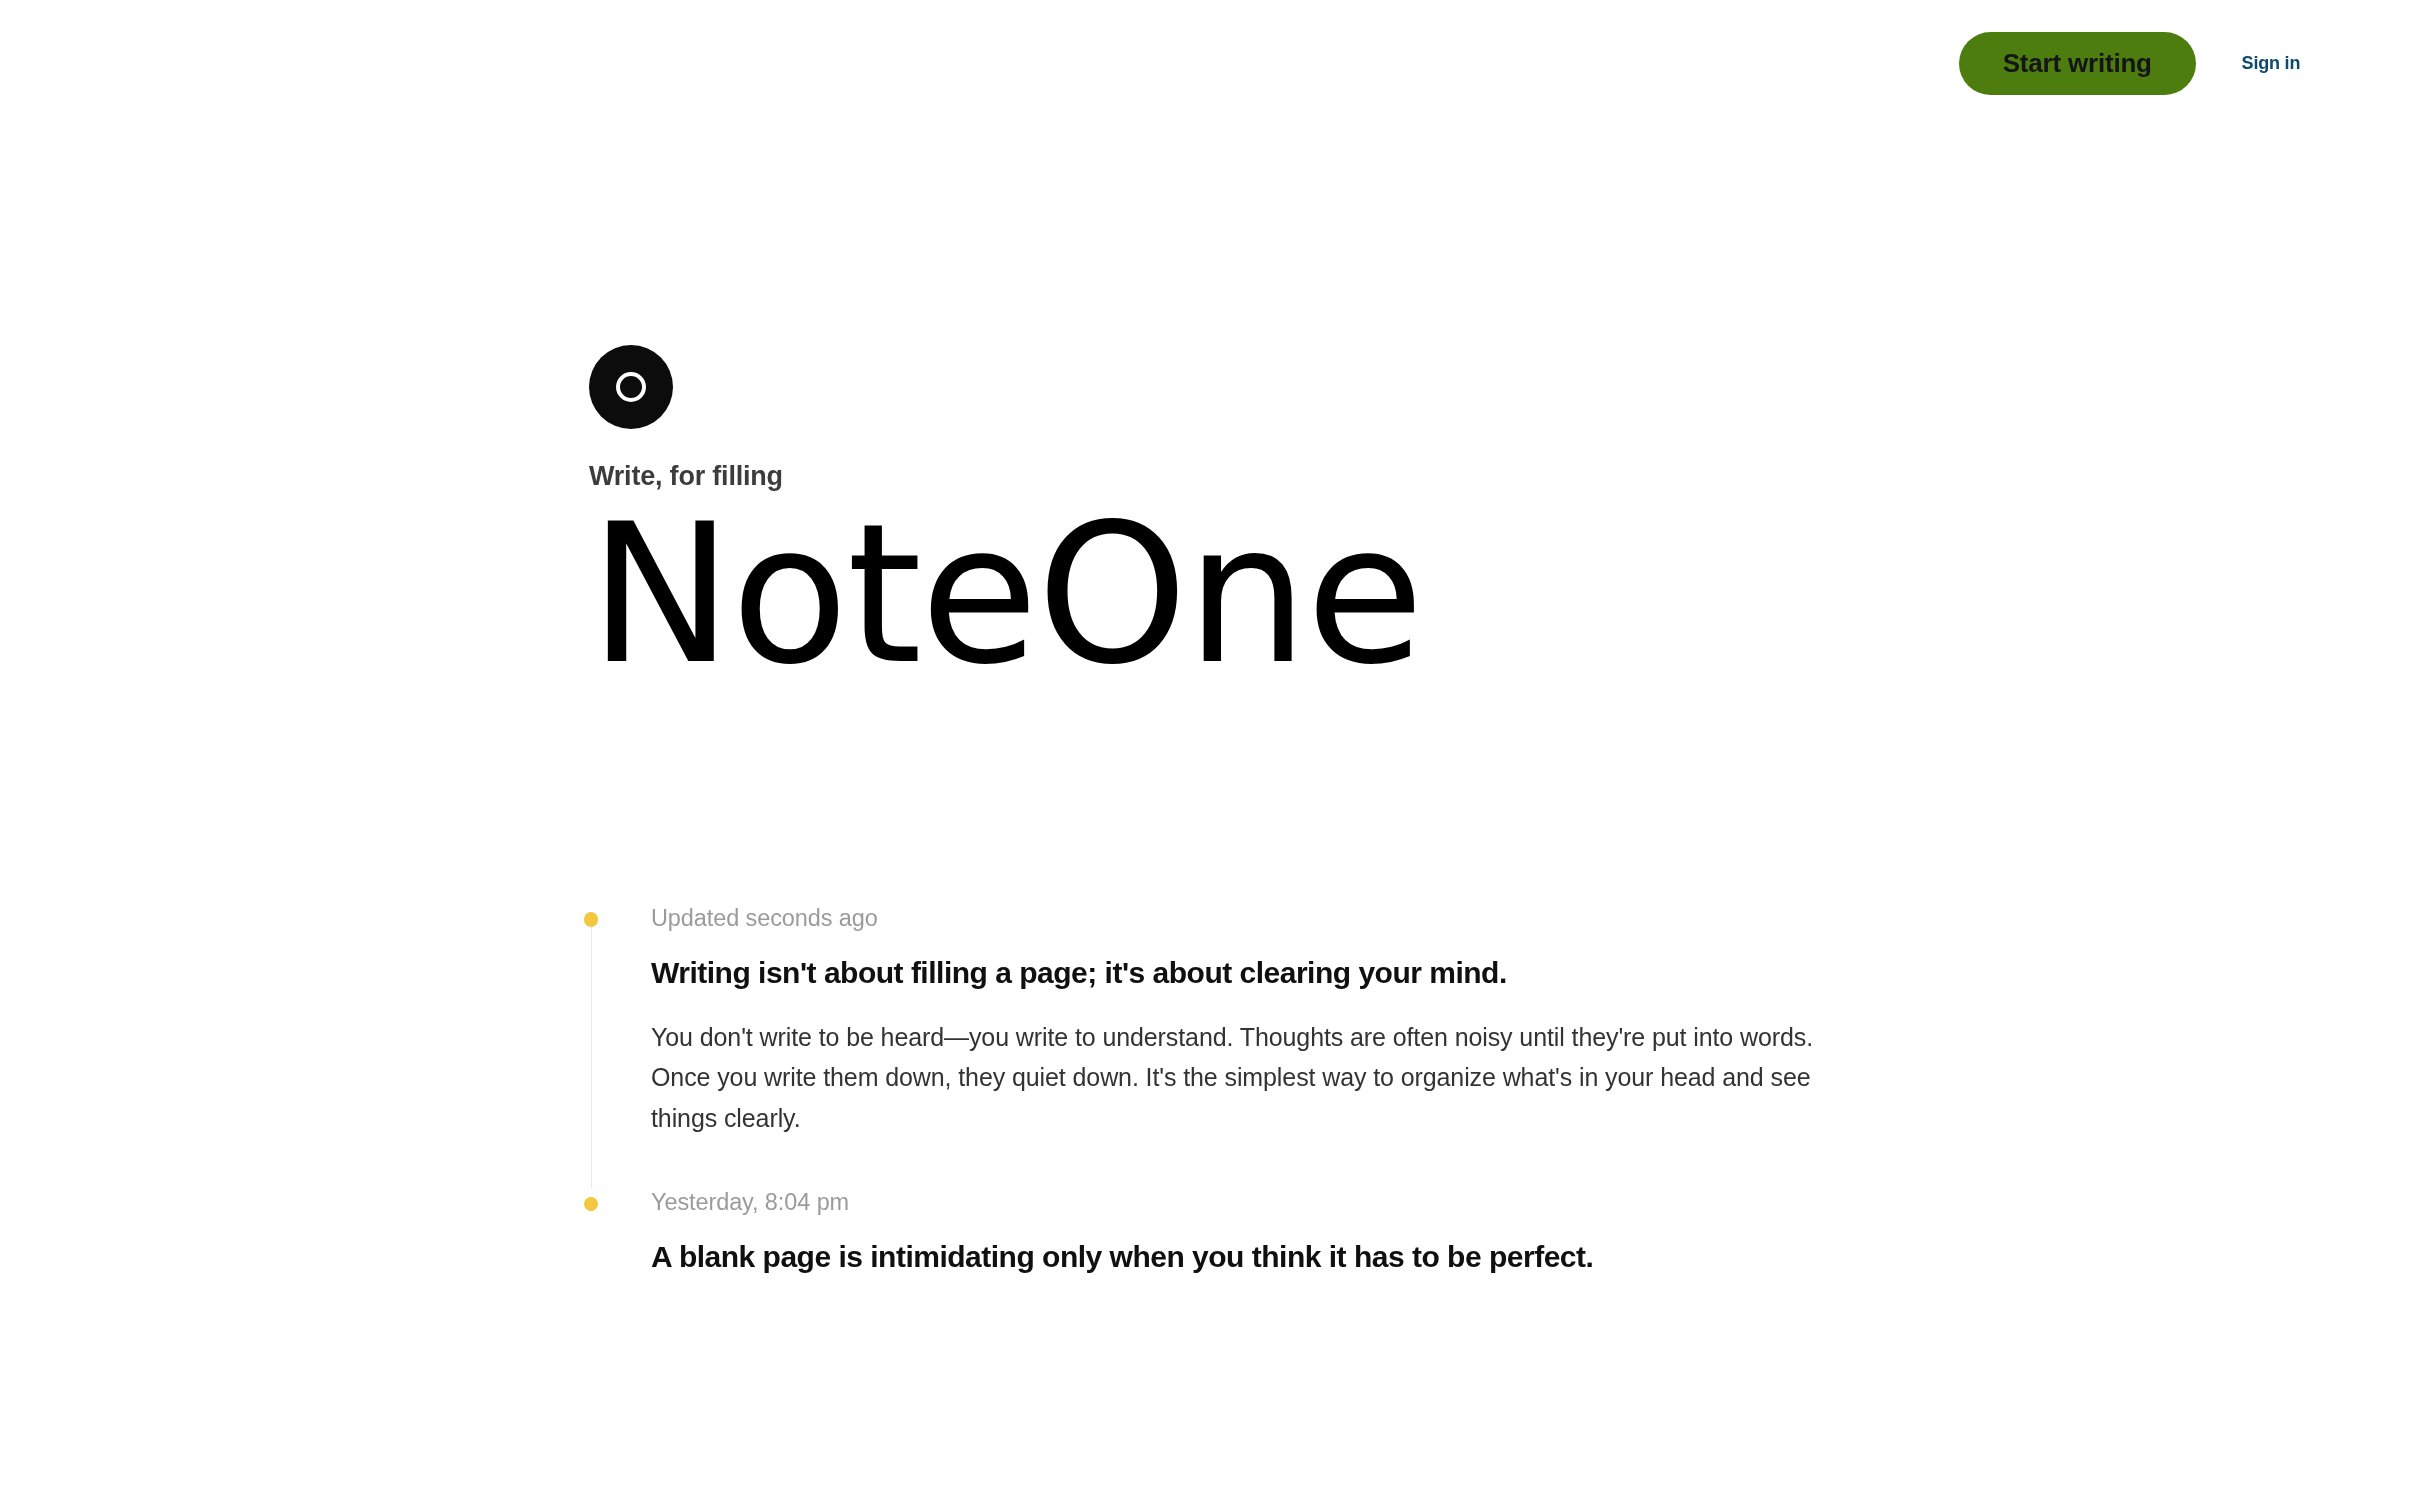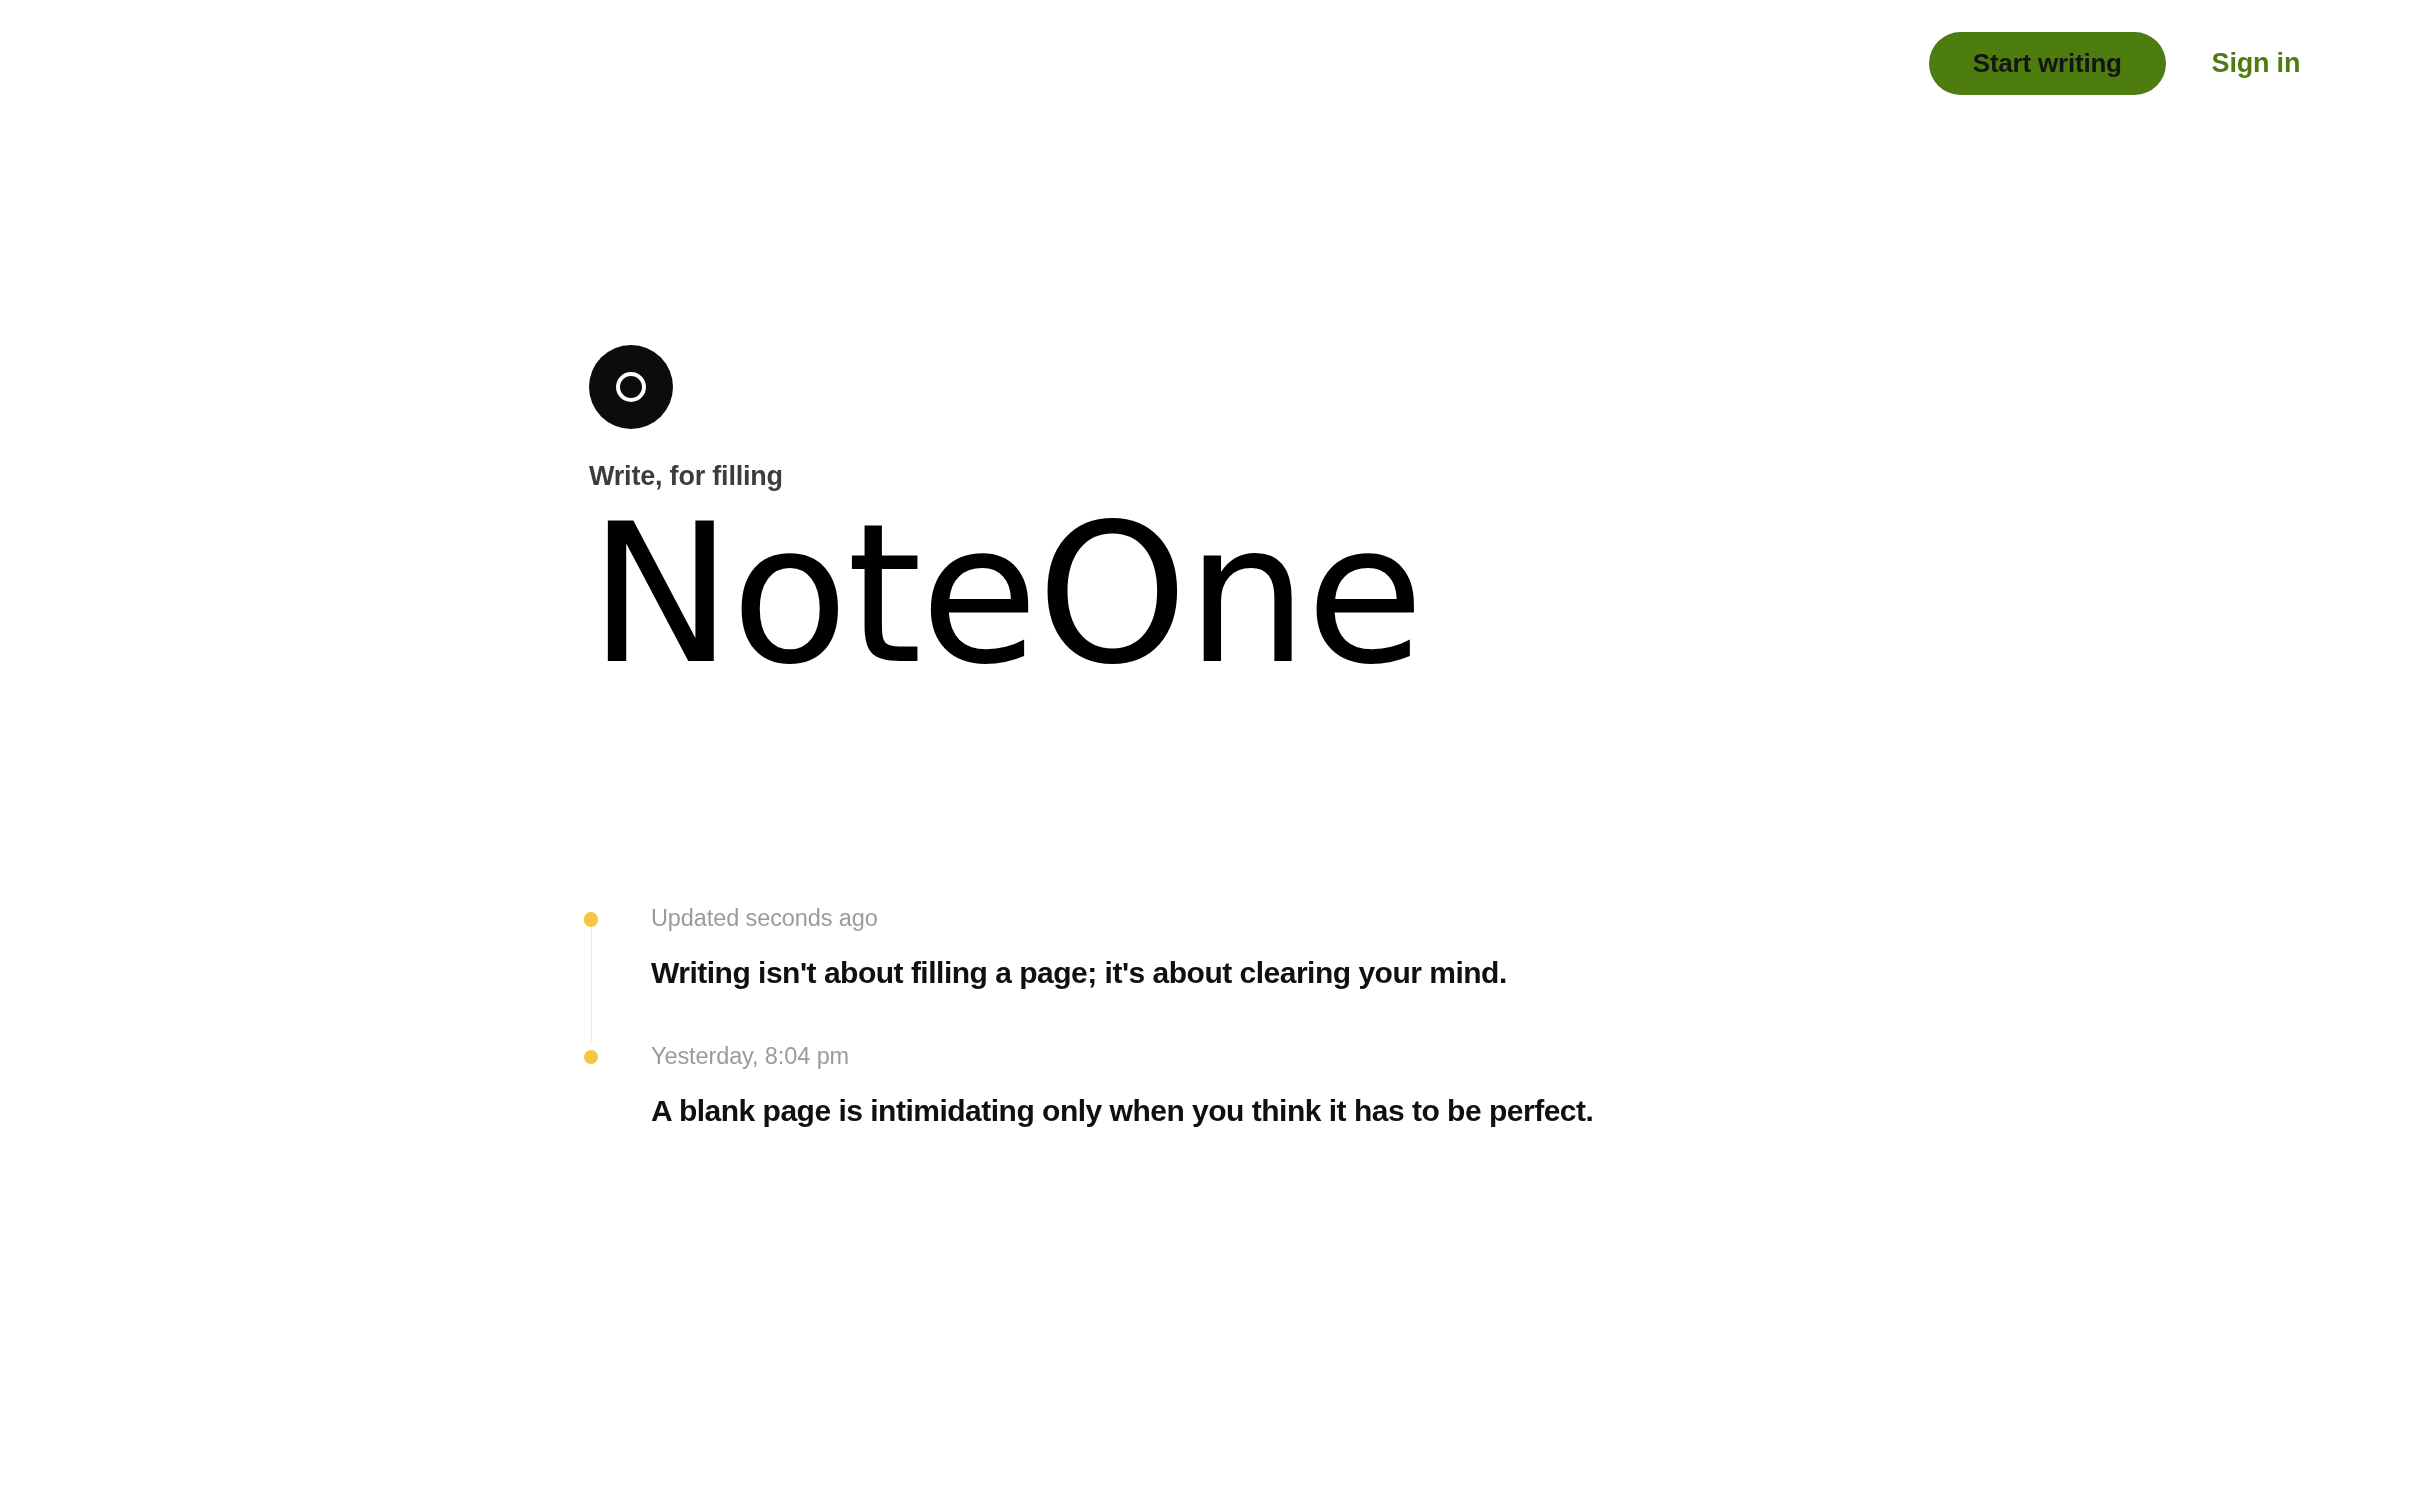--- a/index.html
+++ b/index.html
@@ -39,22 +39,22 @@
     font-weight: 700;
     letter-spacing: -0.2px;
     padding: 18.5px 44px;
     cursor: pointer;
     font-family: "Liberation Sans", sans-serif;
     line-height: 1;
   }
   .btn-signin {
     background: transparent;
     border: none;
-    color: #4d7c0f;
-    font-size: 27px;
+    color: #0c4a6e;
+    font-size: 18px;
     font-weight: 700;
     letter-spacing: -0.2px;
     padding: 18.5px 11.8px;
     cursor: pointer;
     font-family: "Liberation Sans", sans-serif;
     line-height: 1;
   }
 
   
   .hero {
@@ -164,20 +164,21 @@
   <div class="wordmark">NoteOne</div>
 </div>
 
 <div class="timeline">
 
   <div class="note note-1">
     <div class="rail"></div>
     <div class="dot"></div>
     <div class="stamp">Updated seconds ago</div>
     <div class="title">Writing isn't about filling a page; it's about clearing your mind.</div>
+    <div class="body">You don't write to be heard—you write to understand. Thoughts are often noisy until they're put into words. Once you write them down, they quiet down. It's the simplest way to organize what's in your head and see things clearly.</div>
   </div>
 
   <div class="note note-2">
 
     <div class="dot"></div>
     <div class="stamp">Yesterday, 8:04 pm</div>
     <div class="title">A blank page is intimidating only when you think it has to be perfect.</div>
   </div>
 
 </div>

